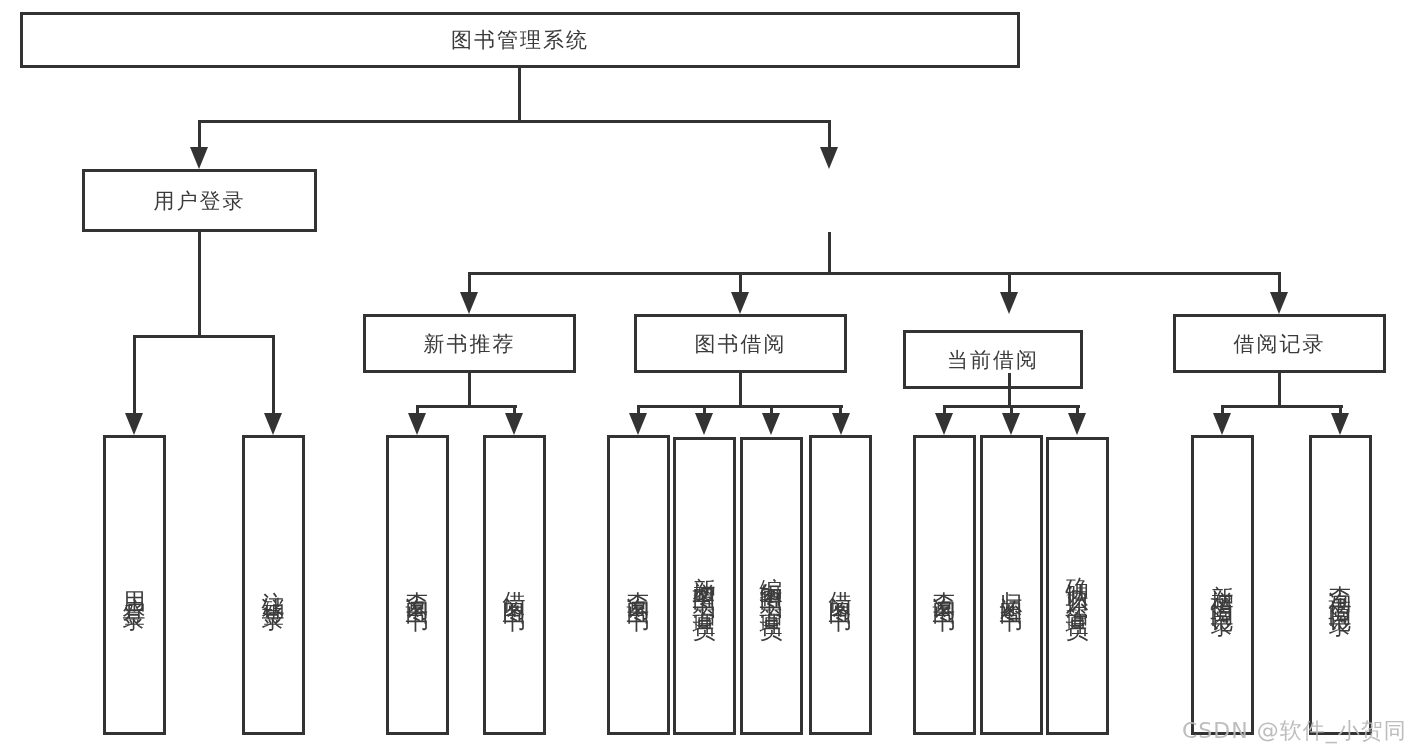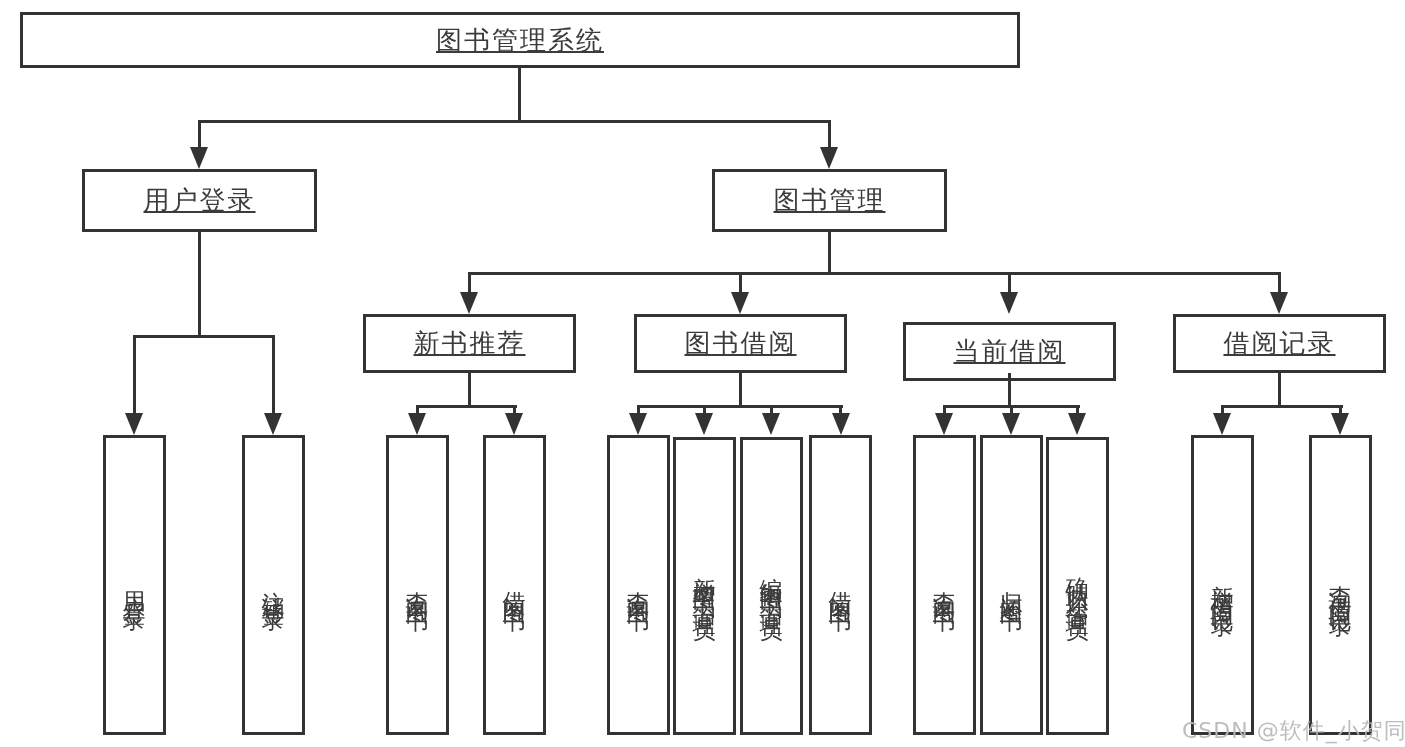--- a/index.html
+++ b/index.html
@@ -4,21 +4,21 @@
 <style>
   html,body{margin:0;padding:0;background:#fff;}
   #canvas{
     position:relative;width:1405px;height:747px;background:#ffffff;
     font-family:"DejaVu Sans","Liberation Sans",sans-serif;overflow:hidden;
   }
   .node{
     position:absolute;box-sizing:border-box;border:3px solid #333333;background:#ffffff;
     display:flex;align-items:center;justify-content:center;color:#3b3b3b;
   }
-  .node.h span{font-size:26px;letter-spacing:2px;white-space:nowrap;text-decoration:underline;}
+  .node.h span{font-size:21px;letter-spacing:2px;white-space:nowrap;}
   .node.v span{
     writing-mode:vertical-rl;text-orientation:mixed;
     font-size:23px;letter-spacing:6px;line-height:1.05;white-space:nowrap;
   }
   .vl{position:absolute;width:3px;background:#333333;}
   .hl{position:absolute;height:3px;background:#333333;}
   .arr{
     position:absolute;width:0;height:0;
     border-left:9px solid transparent;border-right:9px solid transparent;
     border-top:22px solid #333333;
@@ -33,31 +33,28 @@
 
 <div id="canvas">
 
   <div class="node h" style="left:20px;top:12px;width:1000px;height:56px">
     <span>图书管理系统</span>
   </div>
 
   <div class="node h" style="left:82px;top:169px;width:235px;height:63px">
     <span>用户登录</span>
   </div>
-  <div class="node h" style="left:712px;top:169px;width:235px;height:63px">
-    <span>图书管理</span>
-  </div>
 
   <div class="node h" style="left:634px;top:314px;width:213px;height:59px">
     <span>图书借阅</span>
   </div>
   <div class="node h" style="left:363px;top:314px;width:213px;height:59px">
     <span>新书推荐</span>
   </div>
-  <div class="node h" style="left:903px;top:322px;width:213px;height:59px">
+  <div class="node h" style="left:903px;top:330px;width:180px;height:59px">
     <span>当前借阅</span>
   </div>
   <div class="node h" style="left:1173px;top:314px;width:213px;height:59px">
     <span>借阅记录</span>
   </div>
 
   <div class="node v" style="left:103px;top:435px;width:63px;height:300px">
     <span>用户登录</span>
   </div>
   <div class="node v" style="left:242px;top:435px;width:63px;height:300px">

